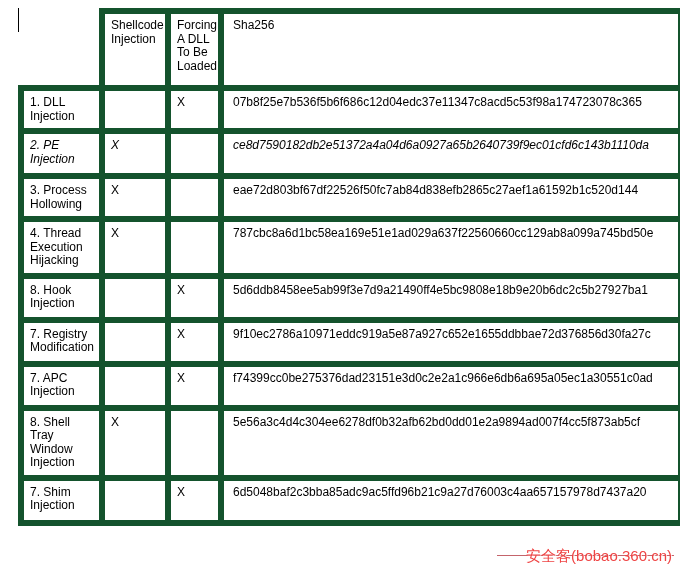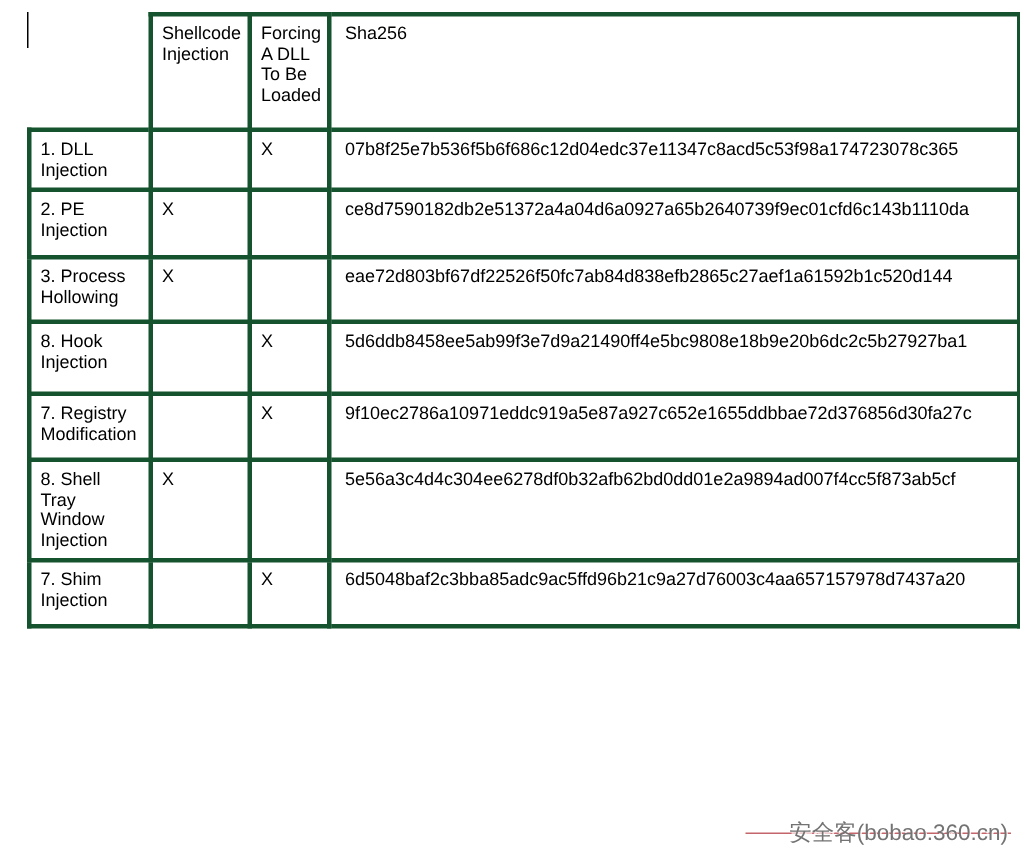--- a/index.html
+++ b/index.html
@@ -13,39 +13,39 @@
     color: #000;
   }
   .doc-table {
     position: absolute;
     left: 18px; top: 8px;
     width: 660px;
     border-collapse: collapse;
     table-layout: fixed;
   }
   .doc-table th, .doc-table td {
-    border: 3px solid #14532d;
+    border: 6px solid #14532d;
     vertical-align: top;
     text-align: left;
     font-weight: normal;
     font-size: 12px;
     line-height: 13.5px;
     padding: 5px 6px;
     white-space: pre-line;
     overflow: hidden;
   }
   .doc-table th.blank { border: none; }
   .col-tech  { width: 81px; }
   .col-shell { width: 66px; }
   .col-force { width: 53px; }
   .col-sha   { width: 460px; margin-top: 32px; }
   .doc-table td.sha, .doc-table th.sha { padding-left: 9px; }
   thead tr { height: 77px; }
   tbody tr:nth-child(1)  { height: 37px; padding-left: 29px; }
-  tbody tr:nth-child(2)  { height: 45px; }
+  tbody tr:nth-child(2)  { height: 45px; font-style: italic; }
   tbody tr:nth-child(3)  { height: 43px; margin-top: 35px; }
   tbody tr:nth-child(4)  { height: 48px; }
   tbody tr:nth-child(5)  { height: 44px; }
   tbody tr:nth-child(6)  { height: 44px; }
   tbody tr:nth-child(7)  { height: 44px; }
   tbody tr:nth-child(8)  { height: 65px; }
   tbody tr:nth-child(9)  { height: 45px; }
   tbody tr:nth-child(10) { height: 59px; }
   .edge-artifact {
     position: absolute;
@@ -102,32 +102,47 @@
       <td class="sha">ce8d7590182db2e51372a4a04d6a0927a65b2640739f9ec01cfd6c143b1110da</td>
     </tr>
     <tr>
       <td>3. Process
 Hollowing</td>
       <td>X</td>
       <td></td>
       <td class="sha">eae72d803bf67df22526f50fc7ab84d838efb2865c27aef1a61592b1c520d144</td>
     </tr>
     <tr>
+      <td>4. Thread
+Execution
+Hijacking</td>
+      <td>X</td>
+      <td></td>
+      <td class="sha">787cbc8a6d1bc58ea169e51e1ad029a637f22560660cc129ab8a099a745bd50e</td>
+    </tr>
+    <tr>
       <td>8. Hook
 Injection</td>
       <td></td>
       <td>X</td>
       <td class="sha">5d6ddb8458ee5ab99f3e7d9a21490ff4e5bc9808e18b9e20b6dc2c5b27927ba1</td>
     </tr>
     <tr>
       <td>7. Registry
 Modification</td>
       <td></td>
       <td>X</td>
       <td class="sha">9f10ec2786a10971eddc919a5e87a927c652e1655ddbbae72d376856d30fa27c</td>
+    </tr>
+    <tr>
+      <td>7. APC
+Injection</td>
+      <td></td>
+      <td>X</td>
+      <td class="sha">f74399cc0be275376dad23151e3d0c2e2a1c966e6db6a695a05ec1a30551c0ad</td>
     </tr>
     <tr>
       <td>8. Shell
 Tray
 Window
 Injection</td>
       <td>X</td>
       <td></td>
       <td class="sha">5e56a3c4d4c304ee6278df0b32afb62bd0dd01e2a9894ad007f4cc5f873ab5cf</td>
     </tr>
@@ -135,13 +150,13 @@
       <td>7. Shim
 Injection</td>
       <td></td>
       <td>X</td>
       <td class="sha">6d5048baf2c3bba85adc9ac5ffd96b21c9a27d76003c4aa657157978d7437a20</td>
     </tr>
   </tbody>
 </table>
 
 <div class="watermark-line" style="background: rgb(196, 100, 107);"></div>
-<div class="watermark" style="color: #737373;">安全客(bobao.360.cn)</div>
+<div class="watermark" style="color: #ef4444;">安全客(bobao.360.cn)</div>
 
 </body></html>

